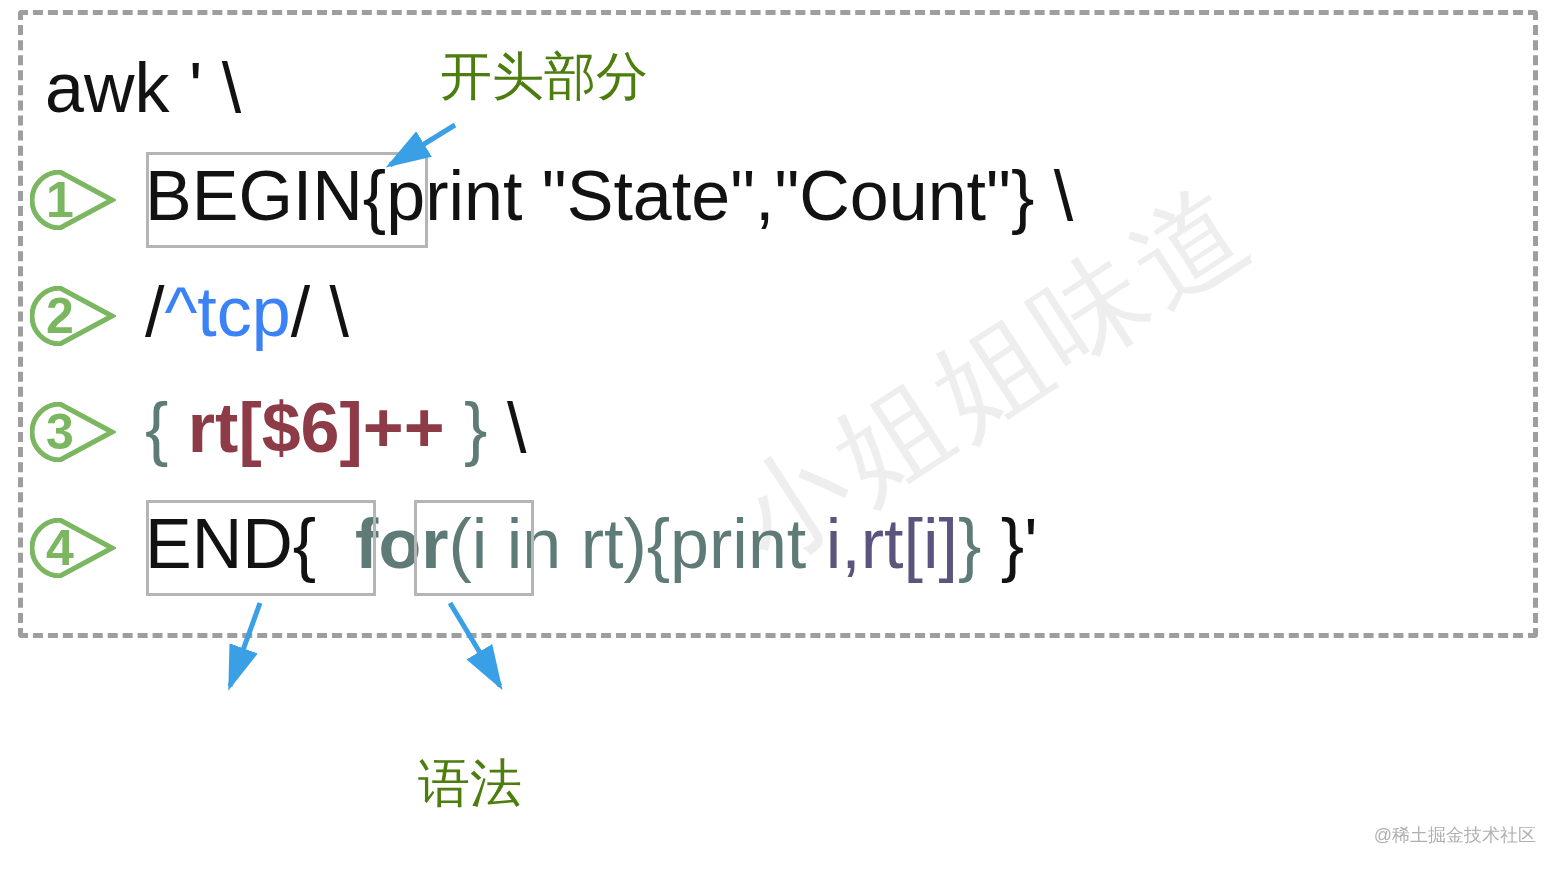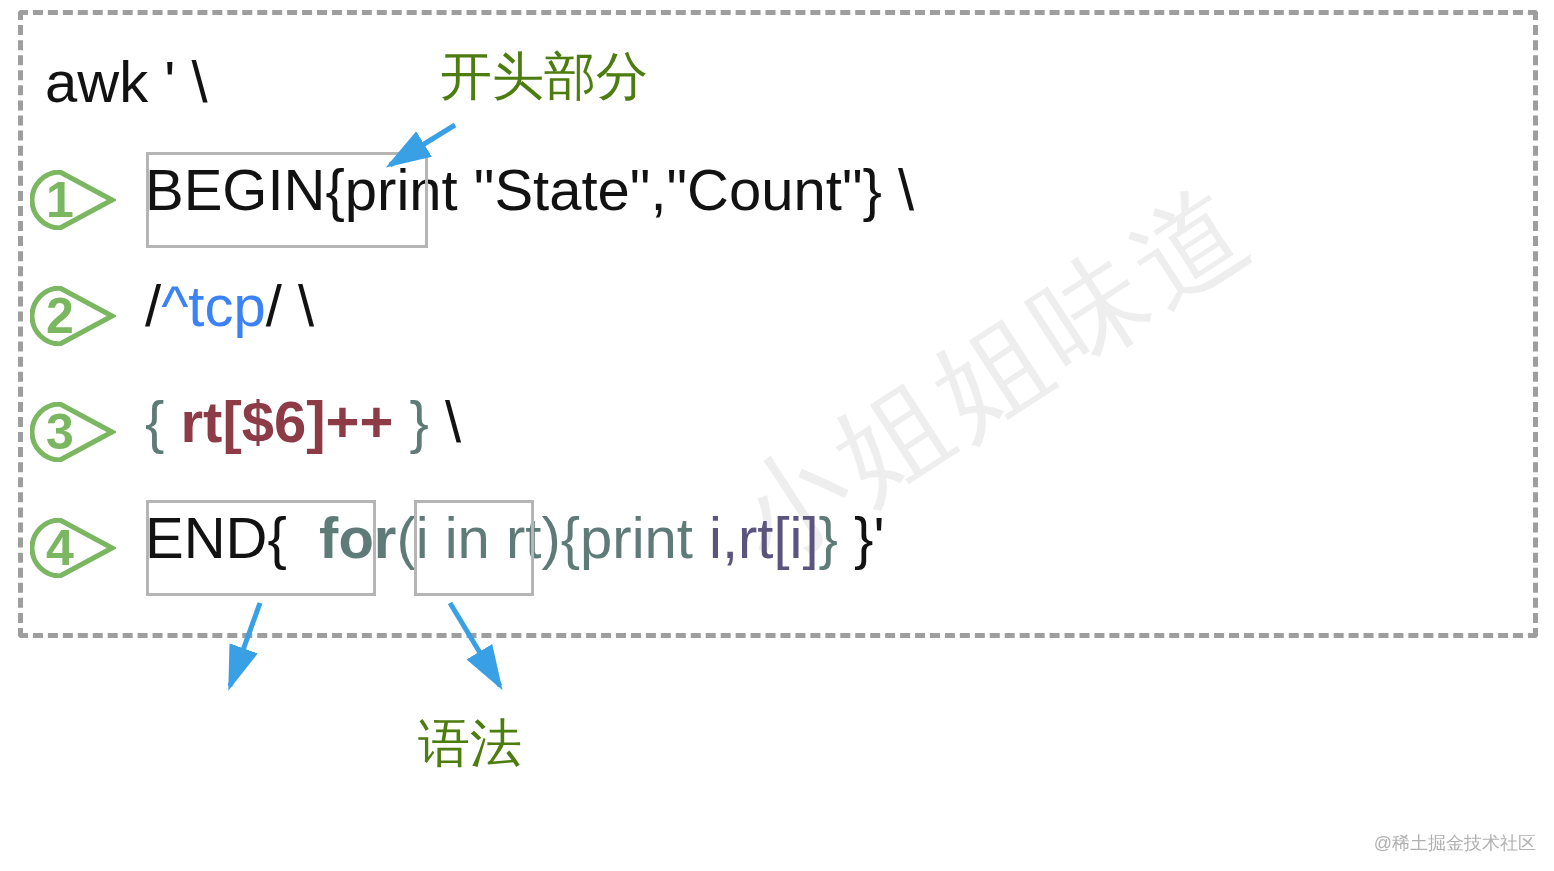--- a/index.html
+++ b/index.html
@@ -1,21 +1,21 @@
 <!DOCTYPE html>
 <html><head>
 <meta charset="utf-8">
 <style>
   * { margin: 0; padding: 0; box-sizing: border-box; }
   html, body { width: 1554px; height: 871px; background: #ffffff; font-family: "Helvetica Neue", Helvetica, Arial, "Microsoft YaHei", sans-serif; overflow: hidden; position: relative; }
   .container { position: relative; width: 1554px; height: 871px; }
   .dashed-box { position: absolute; border: 5px dashed #9e9e9e; border-radius: 4px; }
   .watermark-big { position: absolute; color: #eeeeee; font-size: 110px; font-weight: 400; transform: rotate(-33deg); letter-spacing: 8px; pointer-events: none; user-select: none; white-space: nowrap; }
   .watermark-small { position: absolute; color: #b0b0b0; font-size: 18px; pointer-events: none; }
-  .code-line { position: absolute; white-space: nowrap; font-size: 58px; font-weight: 400; color: #121212; letter-spacing: 0; }
+  .code-line { position: absolute; white-space: nowrap; font-size: 70px; font-weight: 400; color: #121212; letter-spacing: 0; }
   .bullet { position: absolute; width: 86px; height: 60px; }
   .bullet svg { position: absolute; width: 86px; height: 60px; }
   .bullet-text { position: absolute; width: 60px; height: 60px; text-align: center; line-height: 60px; font-size: 50px; font-weight: 700; color: #7bb661; }
   .label { position: absolute; color: #4d7c0f; font-size: 52px; font-weight: 400; white-space: nowrap; }
   .ann-box { position: absolute; border: 3px solid #b5b5b5; background: transparent; }
   .c-dark { color: #121212; }
   .c-blue { color: #3b82f6; }
   .c-maroon { color: #8d3b46; font-weight: 700; }
   .c-grey { color: #5e7b78; }
   .c-teal { color: #5e7b78; font-weight: 700; }
@@ -104,17 +104,17 @@
 </svg>
 <svg class="arrow" style="left:430px; top:598px; width:100px; height:100px;">
   <defs>
         <marker id="ah3" markerWidth="10" markerHeight="10" refX="8" refY="3" orient="auto">
           <path d="M0,0 L9,3 L0,6 Z" fill="#3aa0e6"></path>
         </marker>
       </defs>
   <line x1="20" y1="5" x2="70" y2="88" stroke="#3aa0e6" stroke-width="5" marker-end="url(#ah3)"></line>
 </svg>
 
-<div class="label" style="left:418px; top:709px;font-family:Liberation Serif, serif;">语法</div>
+<div class="label" style="left:418px; top:749px;font-family:Liberation Serif, serif;">语法</div>
 
-<div class="watermark-small" style="right:18px; bottom:16px;margin-left:46px;">@稀土掘金技术社区</div>
+<div class="watermark-small" style="right:18px; bottom:24px;margin-left:46px;">@稀土掘金技术社区</div>
 
 </div>
 
 </body></html>

